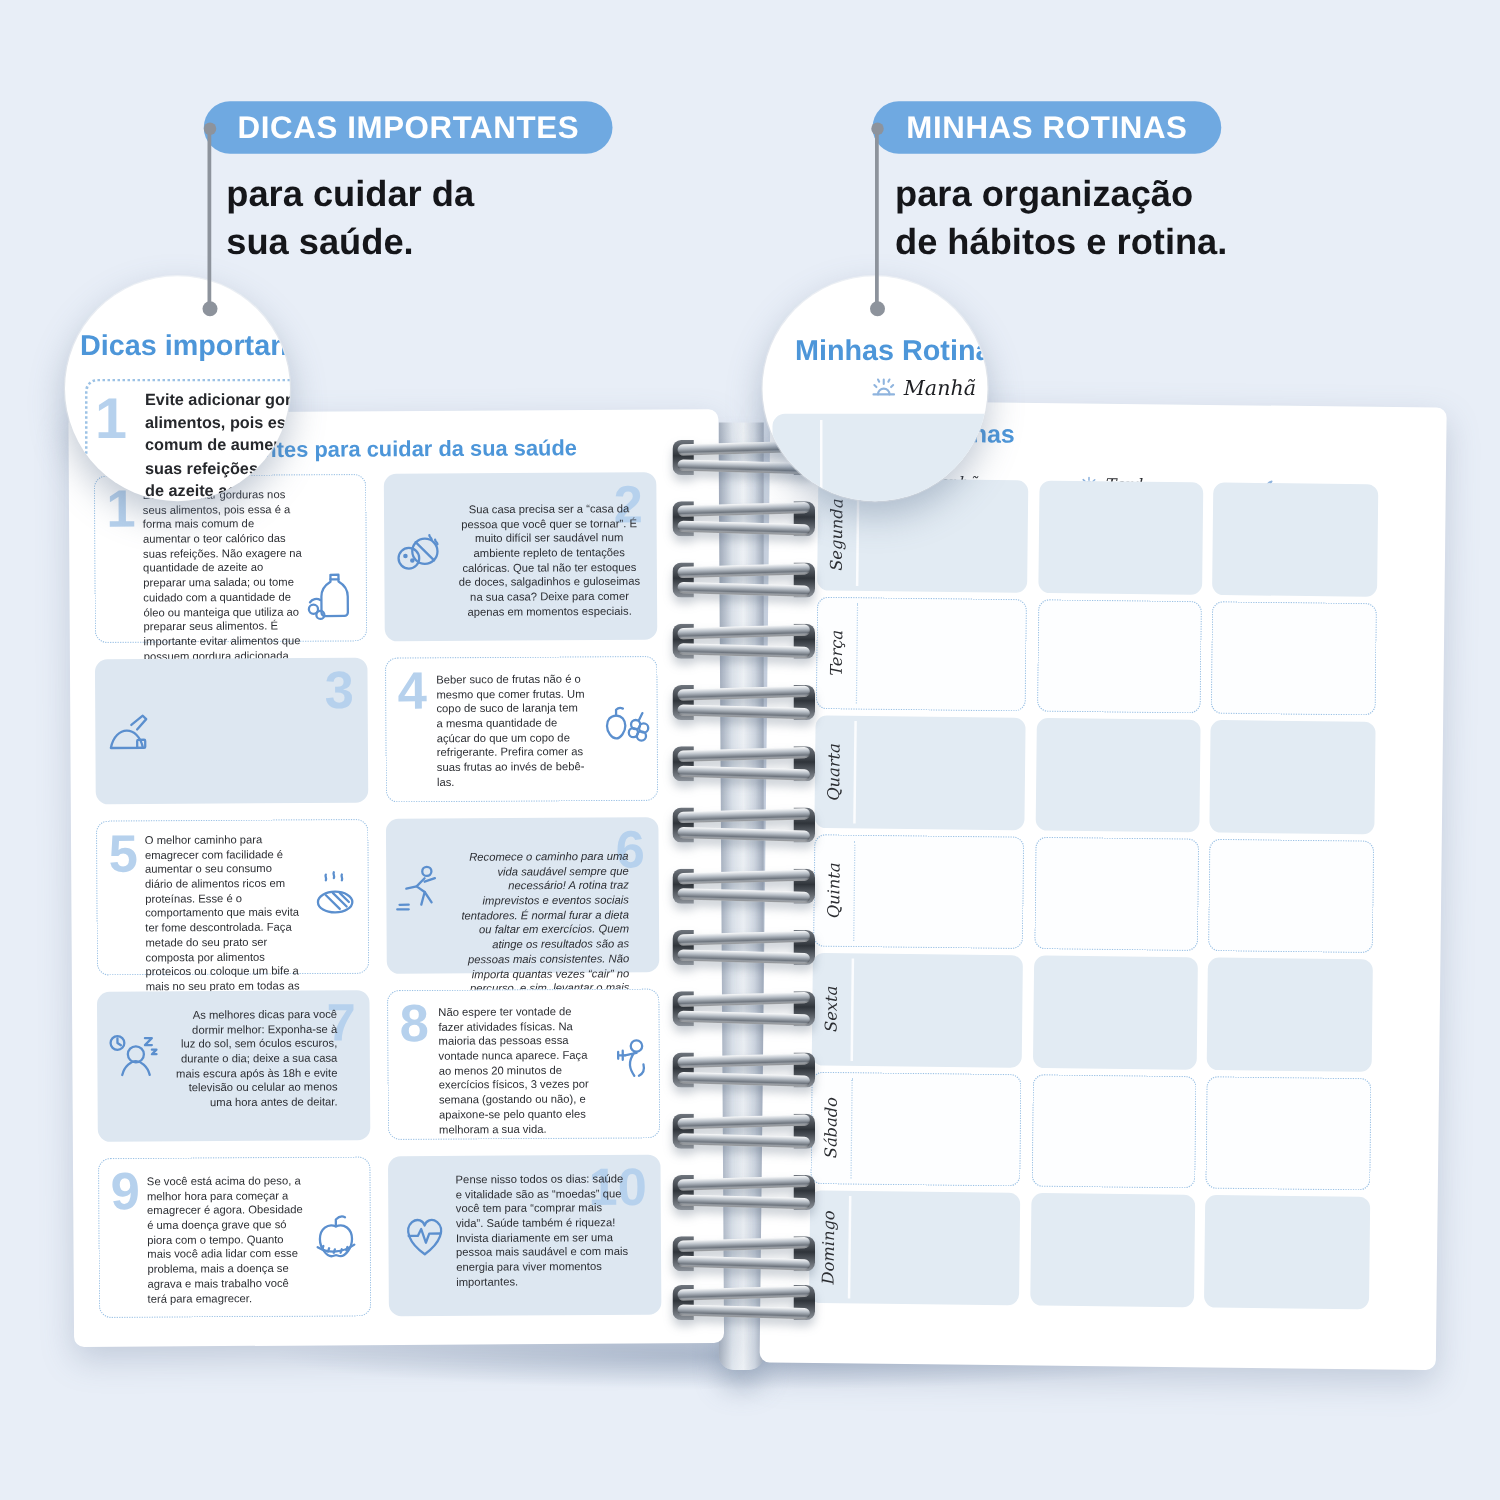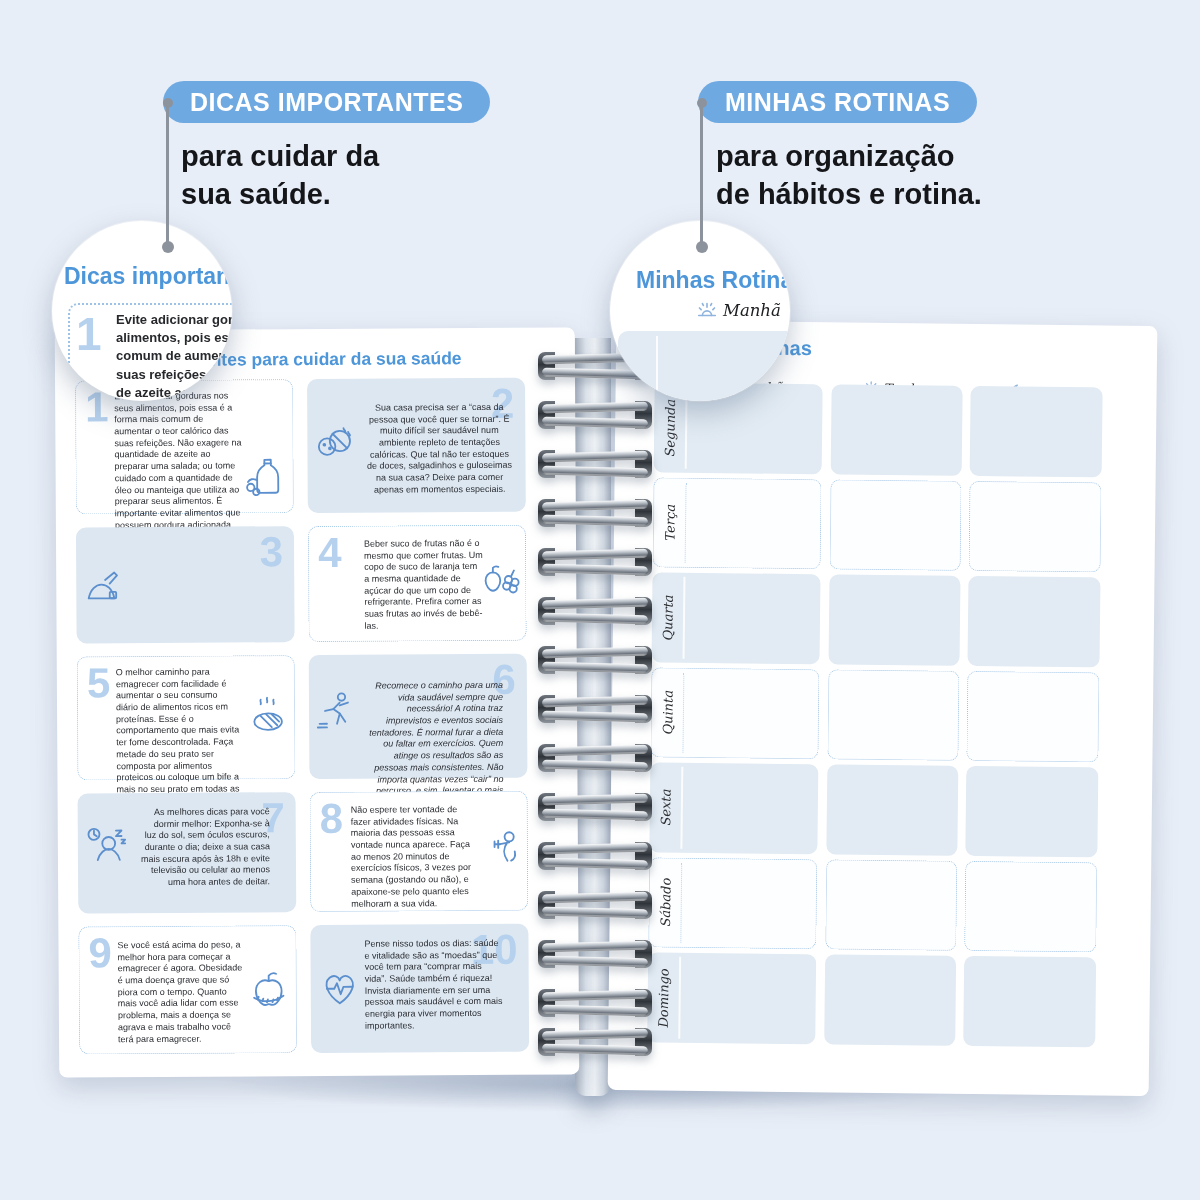--- a/index.html
+++ b/index.html
@@ -49,21 +49,21 @@
   .tip.filled{background:#dde7f1;}
   .tip .num{position:absolute;font-size:42px;line-height:.9;color:#b6d1ed;font-weight:600;}
   .tip.numL .num{left:9px;top:7px;}
   .tip.numR .num{right:11px;top:7px;}
   .tip .txt{position:absolute;}
   .tip .ico{position:absolute;width:44px;height:44px;}
   .tip .ico svg,.mini svg{width:100%;height:100%;stroke:#5b8fce;fill:none;stroke-width:2;stroke-linecap:round;stroke-linejoin:round;}
   #tip1 .txt{left:38px;top:10px;width:128px;}        #tip1 .ico{right:8px;top:74px;}
   #tip2 .txt{left:58px;top:24px;width:148px;text-align:center;} #tip2 .ico{left:5px;top:42px;}
   #tip3 .txt{left:48px;top:18px;width:138px;text-align:right;}  #tip3 .ico{left:5px;top:38px;}
-  #tip4 .txt{left:40px;top:12px;width:120px;margin-left:15px;}        #tip4 .ico{right:3px;top:30px;}
+  #tip4 .txt{left:40px;top:12px;width:120px;}        #tip4 .ico{right:3px;top:30px;}
   #tip5 .txt{left:38px;top:10px;width:124px;}        #tip5 .ico{right:4px;top:36px;}
   #tip6 .txt{left:52px;top:26px;width:142px;text-align:right;font-style:italic;}  #tip6 .ico{left:5px;top:34px;}
   #tip7 .txt{left:62px;top:14px;width:130px;text-align:right;}  #tip7 .ico{left:7px;top:30px;}
   #tip8 .txt{left:40px;top:12px;width:124px;}        #tip8 .ico{right:3px;top:34px;}
   #tip9 .txt{left:38px;top:13px;width:126px;}        #tip9 .ico{right:5px;top:42px;}
   #tip10 .txt{left:54px;top:14px;width:140px;text-align:left;} #tip10 .ico{left:7px;top:40px;}
 
   
   .rp-title{position:absolute;left:48px;top:15px;font-size:20px;font-weight:bold;color:#4d96d9;white-space:nowrap;}
   .col-head{position:absolute;top:57px;font-family:"DejaVu Serif",serif;font-style:italic;font-size:13px;

